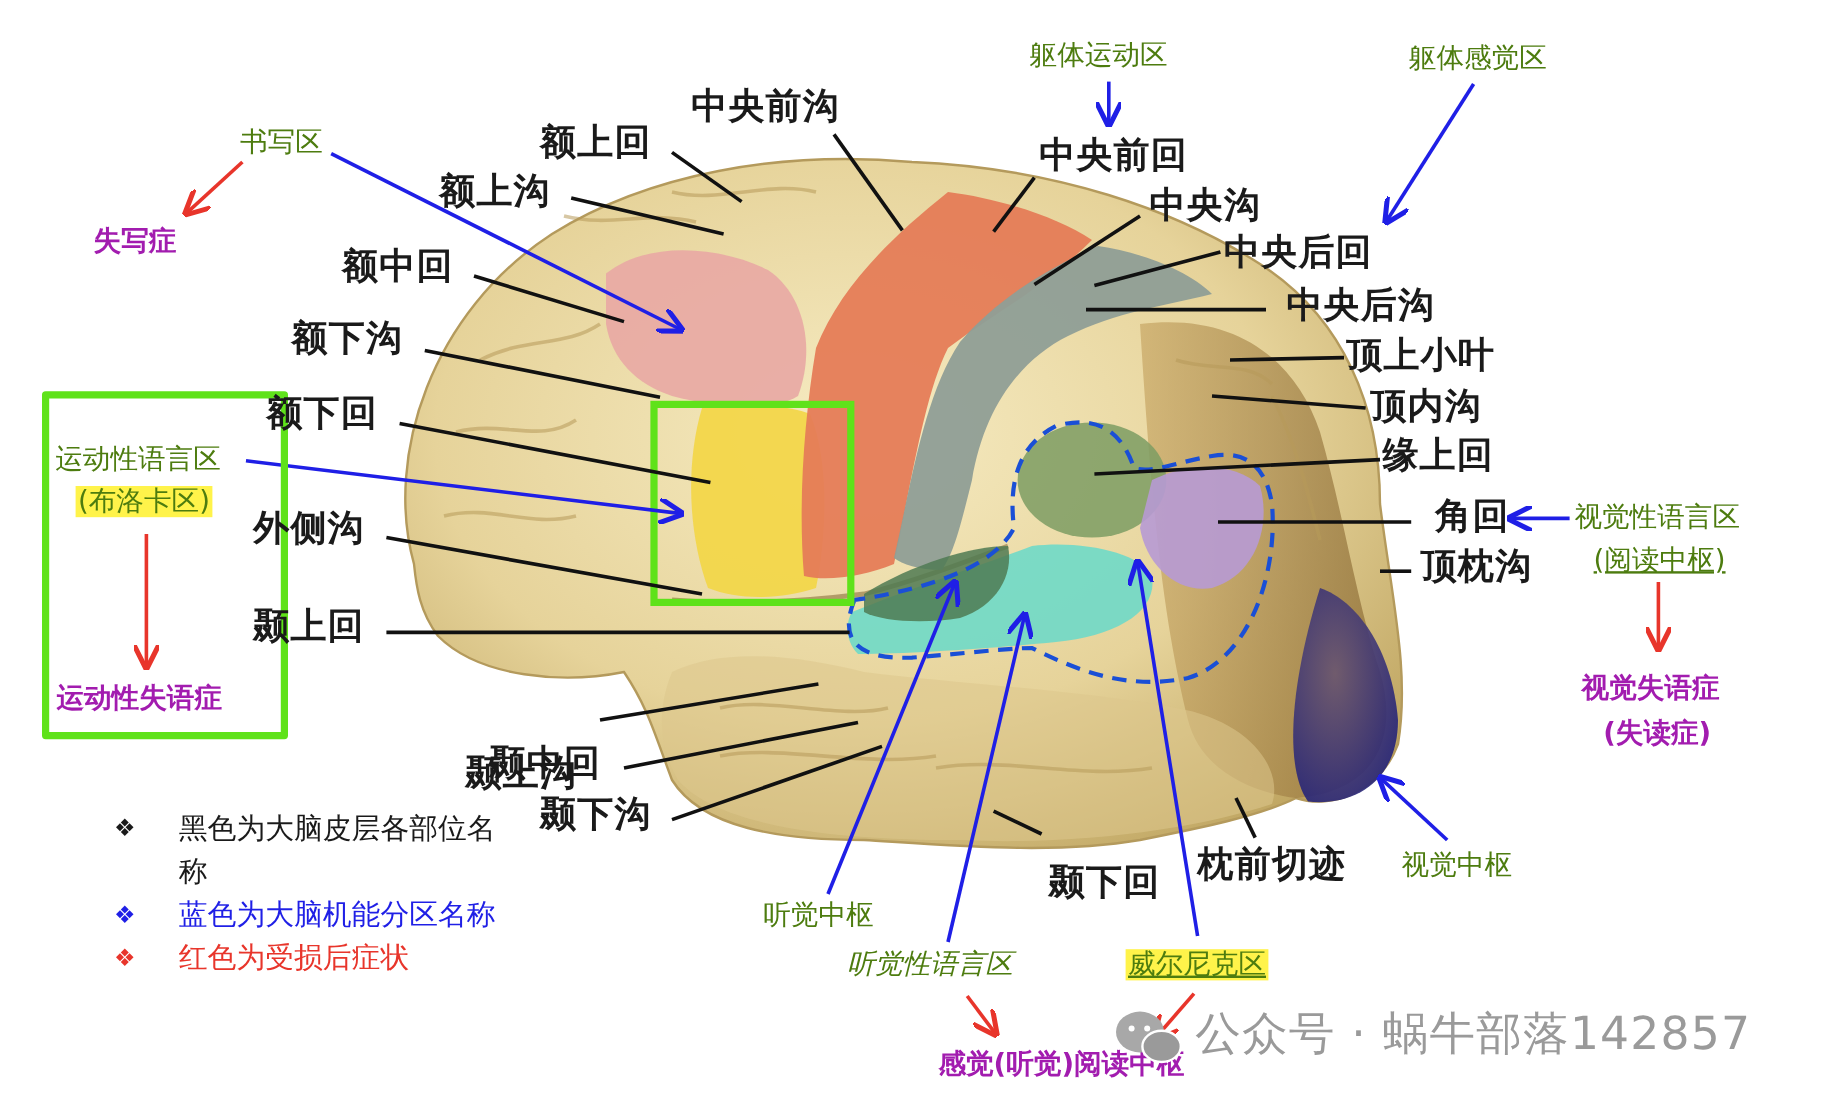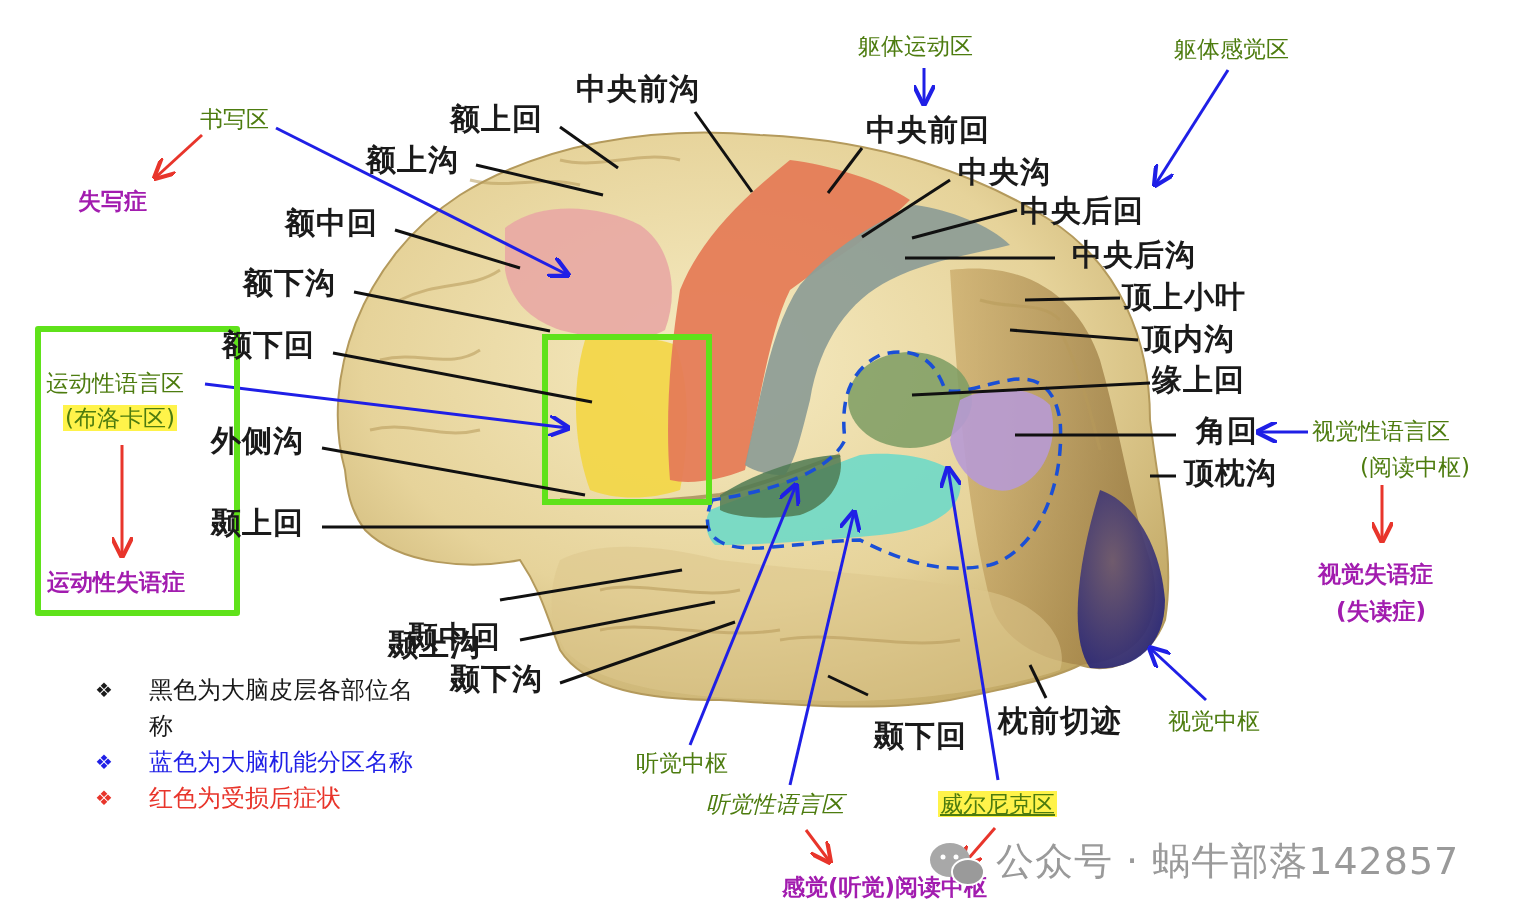--- a/index.html
+++ b/index.html
@@ -170,21 +170,21 @@
 <span class="lbl anat" style="left:1152px;top:365px;">缘上回</span>
 <span class="lbl anat" style="left:1184px;top:416px;margin-left:12px;">角回</span>
 <span class="lbl anat" style="left:1184px;top:458px;">顶枕沟</span>
 
 <span class="lbl func" style="left:200px;top:108px;text-align:center;">书写区</span>
 <span class="lbl func" style="left:46px;top:372px;">运动性语言区</span>
 <span class="lbl func" style="left:63px;top:407px;"><span class="hl">(布洛卡区)</span></span>
 <span class="lbl func" style="left:858px;top:35px;">躯体运动区</span>
 <span class="lbl func" style="left:1174px;top:38px;">躯体感觉区</span>
 <span class="lbl func" style="left:1312px;top:420px;">视觉性语言区</span>
-<span class="lbl func" style="left:1360px;top:456px;">(阅读中枢)</span>
+<span class="lbl func" style="left:1328px;top:456px;text-decoration:underline;">(阅读中枢)</span>
 <span class="lbl func" style="left:1168px;top:710px;">视觉中枢</span>
 <span class="lbl func" style="left:636px;top:752px;">听觉中枢</span>
 <span class="lbl func" style="left:706px;top:793px;font-style:italic;">听觉性语言区</span>
 <span class="lbl func" style="left:938px;top:793px;text-decoration:underline;"><span class="hl">威尔尼克区</span></span>
 
 <span class="lbl symp" style="left:78px;top:190px;">失写症</span>
 <span class="lbl symp" style="left:47px;top:571px;">运动性失语症</span>
 <span class="lbl symp" style="left:1318px;top:563px;">视觉失语症</span>
 <span class="lbl symp" style="left:1336px;top:600px;">(失读症)</span>
 <span class="lbl symp" style="left:782px;top:876px;">感觉(听觉)阅读中枢</span>

